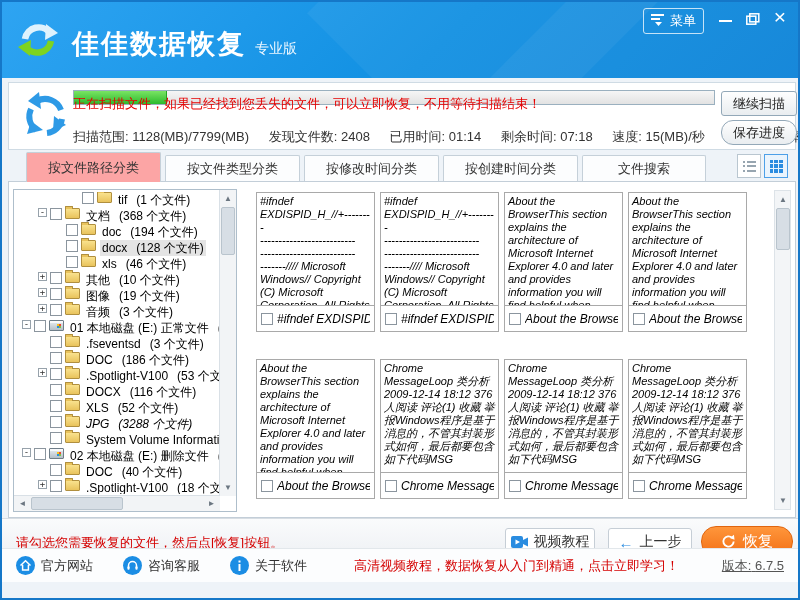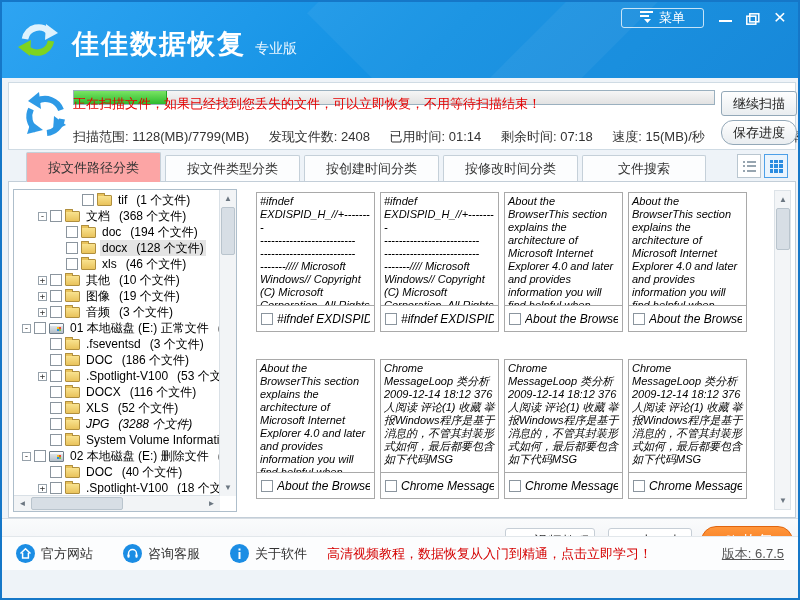--- a/index.html
+++ b/index.html
@@ -16,21 +16,21 @@
     overflow:hidden;
   }
   #titlebar::before { content:''; position:absolute; right:-40px; top:-60px; width:300px; height:300px;
     background:rgba(255,255,255,0.05); transform:rotate(45deg); }
   #titlebar::after { content:''; position:absolute; right:180px; top:-160px; width:240px; height:300px;
     background:rgba(255,255,255,0.05); transform:rotate(45deg); }
   .logo { position:absolute; left:14px; top:16px; width:44px; height:44px; }
   .titles { position:absolute; left:70px; top:24px; display:flex; align-items:baseline; }
   .apptitle { color:#fff; font-size:27px; font-weight:bold; letter-spacing:2px; }
   .edition { color:#eaf6ff; font-size:14px; margin-left:9px; }
-  .menu-btn { position:absolute; right:94px; top:6px; height:20px; padding:0 18px;
+  .menu-btn { position:absolute; right:94px; top:6px; height:26px; padding:0 7px;
     border:1px solid rgba(255,255,255,0.75); border-radius:3px; display:flex; align-items:center; gap:5px;
     color:#fff; font-size:13px; cursor:default; z-index:3; }
   .win-btn { position:absolute; top:8px; color:#fff; z-index:3; display:flex; align-items:center; justify-content:center; }
   .win-btn.min { right:64px; top:10px; width:18px; height:18px; }
   .win-btn.min i { display:block; width:13px; height:2px; background:#fff; }
   .win-btn.max { right:36px; top:7px; width:18px; height:20px; }
   .win-btn.close { right:8px; top:3px; width:20px; height:24px; font-size:21px; line-height:24px; }
   
   #scanpanel { position:absolute; left:6px; top:80px; width:788px; height:68px;
     background:#fff; border:1px solid #cfdbe4; }
@@ -62,21 +62,21 @@
   .ic-list i::before { content:''; position:absolute; left:-4px; top:0; width:2px; height:2px; background:#97a5b0; }
   .ic-grid { width:13px; height:13px; display:grid; grid-template-columns:repeat(3,1fr); gap:1px; }
   .ic-grid i { background:#2a8ce0; }
   
   #content { position:absolute; left:6px; top:179px; width:788px; height:337px;
     background:#fff; border:1px solid #c3ced8; }
   
   #treepanel { position:absolute; left:4px; top:7px; width:224px; height:323px;
     border:1px solid #aebecb; background:#fff; overflow:hidden; }
   #tree-list { position:absolute; left:0; top:2px; width:205px; height:302px; overflow:hidden; }
-  .tree-row { height:16px; line-height:16px; display:flex; align-items:center; white-space:nowrap;
+  .tree-row { height:16px; line-height:16px; display:flex; white-space:nowrap;
     font-size:12px; color:#000; }
   .expander { width:9px; height:9px; border:1px solid #97a2ab; background:#fff; font-size:9px; line-height:7px;
     text-align:center; color:#333; margin-right:3px; flex-shrink:0; font-family:"DejaVu Sans Mono",monospace; }
   .expander.none { border:none; background:transparent; }
   .cb { width:12px; height:12px; border:1px solid #8b959e; background:#fff; margin-right:3px; flex-shrink:0; }
   .ticon { position:relative; width:15px; height:11px; margin-right:4px; flex-shrink:0; }
   .ticon.folder { background:linear-gradient(#f9e28e,#e9c35c); border:1px solid #b08f3e; border-radius:1px; }
   .ticon.folder::before { content:''; position:absolute; top:-3px; left:-1px; width:6px; height:2px;
     background:#e9c35c; border:1px solid #b08f3e; border-bottom:none; border-radius:1px 1px 0 0; }
   .ticon.disk { background:linear-gradient(#eaeff3,#b4bfc8); border:1px solid #6e7d88; border-radius:1px;
@@ -117,25 +117,25 @@
   .hint { position:absolute; left:14px; top:15px; font-size:13px; color:#d40000; }
   .ab-btn { position:absolute; top:9px; height:28px; background:#fff; border:1px solid #c6ced6; border-radius:3px;
     display:flex; align-items:center; justify-content:center; gap:6px; font-size:14px; color:#333; }
   #btn-video { left:503px; width:90px; }
   #btn-back { left:606px; width:84px; }
   #btn-recover { position:absolute; left:699px; top:7px; width:92px; height:31px;
     background:linear-gradient(#ff963b,#f26f15); border:1px solid #e0650f; border-radius:15px;
     color:#fff; font-size:15px; display:flex; align-items:center; justify-content:center; gap:7px; }
   .arrow-left { color:#2a8ce0; font-weight:bold; font-size:15px; line-height:1; }
   
-  #footer { position:absolute; left:0; top:534px; width:796px; height:34px; background:#fcfdfe;
+  #footer { position:absolute; left:0; top:546px; width:796px; height:34px; background:#fcfdfe;
     border-top:1px solid #e2e7eb; display:flex; align-items:center; }
   .flink { display:flex; align-items:center; gap:6px; font-size:13px; color:#333; margin-left:14px; }
   .flink + .flink { margin-left:30px;align-items:flex-end; }
-  .promo { font-size:13px; color:#d40000; margin-left:20px; white-space:nowrap; }
+  .promo { font-size:13px; color:#d40000; margin-left:47px; white-space:nowrap; }
   .version { position:absolute; right:14px; font-size:13px; color:#555;text-decoration:underline; }
 </style>
 </head>
 <body>
 
 <div id="titlebar">
   <span class="logo">
     <svg width="44" height="44" viewBox="0 0 44 44">
       <path d="M9 21 A14 14 0 0 1 34 15" stroke="#dff2fd" stroke-width="6.5" fill="none"></path>
       <polygon points="30,6 42,15 29,22" fill="#dff2fd"></polygon>
@@ -197,22 +197,22 @@
     <span class="grp"><span>读设备成功率:</span></span>
   </div>
   <div id="btn-continue" class="panel-btn">继续扫描</div>
   <div id="btn-save" class="panel-btn">保存进度</div>
 </div>
 
 <div id="tabbar">
   <div class="tabs">
     <div class="tab active">按文件路径分类</div>
     <div class="tab">按文件类型分类</div>
+    <div class="tab">按修改时间分类</div>
     <div class="tab">按创建时间分类</div>
-    <div class="tab">按修改时间分类</div>
     <div class="tab wide">文件搜索</div>
   </div>
   <div class="view-toggles">
     <div class="vt vt-list">
       <span class="ic-list">
           <i></i>
           <i></i>
           <i></i>
         </span>
     </div>

